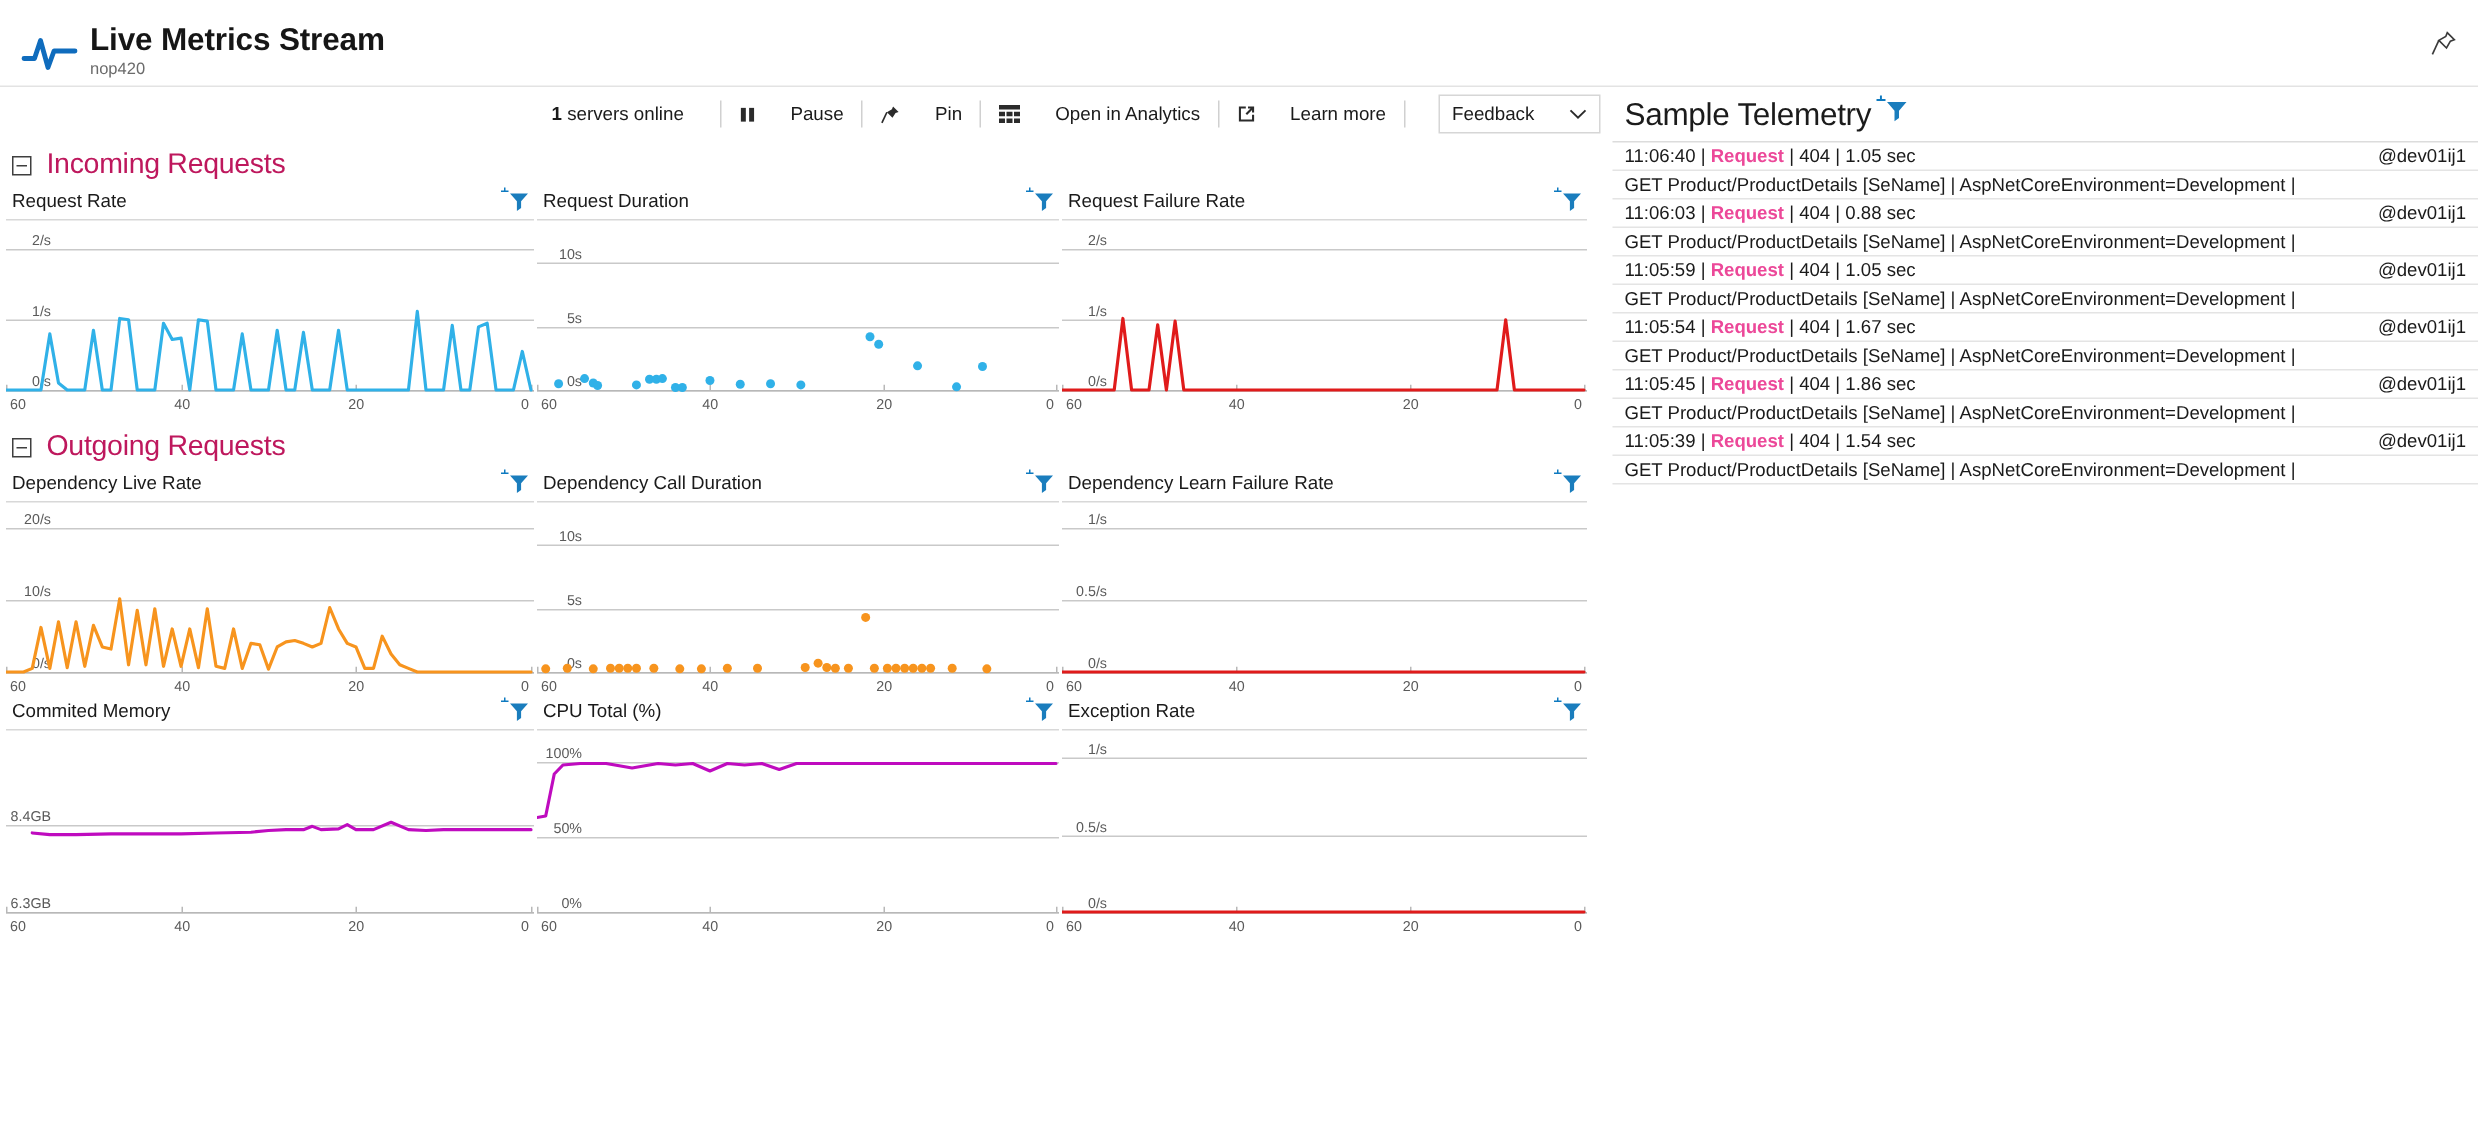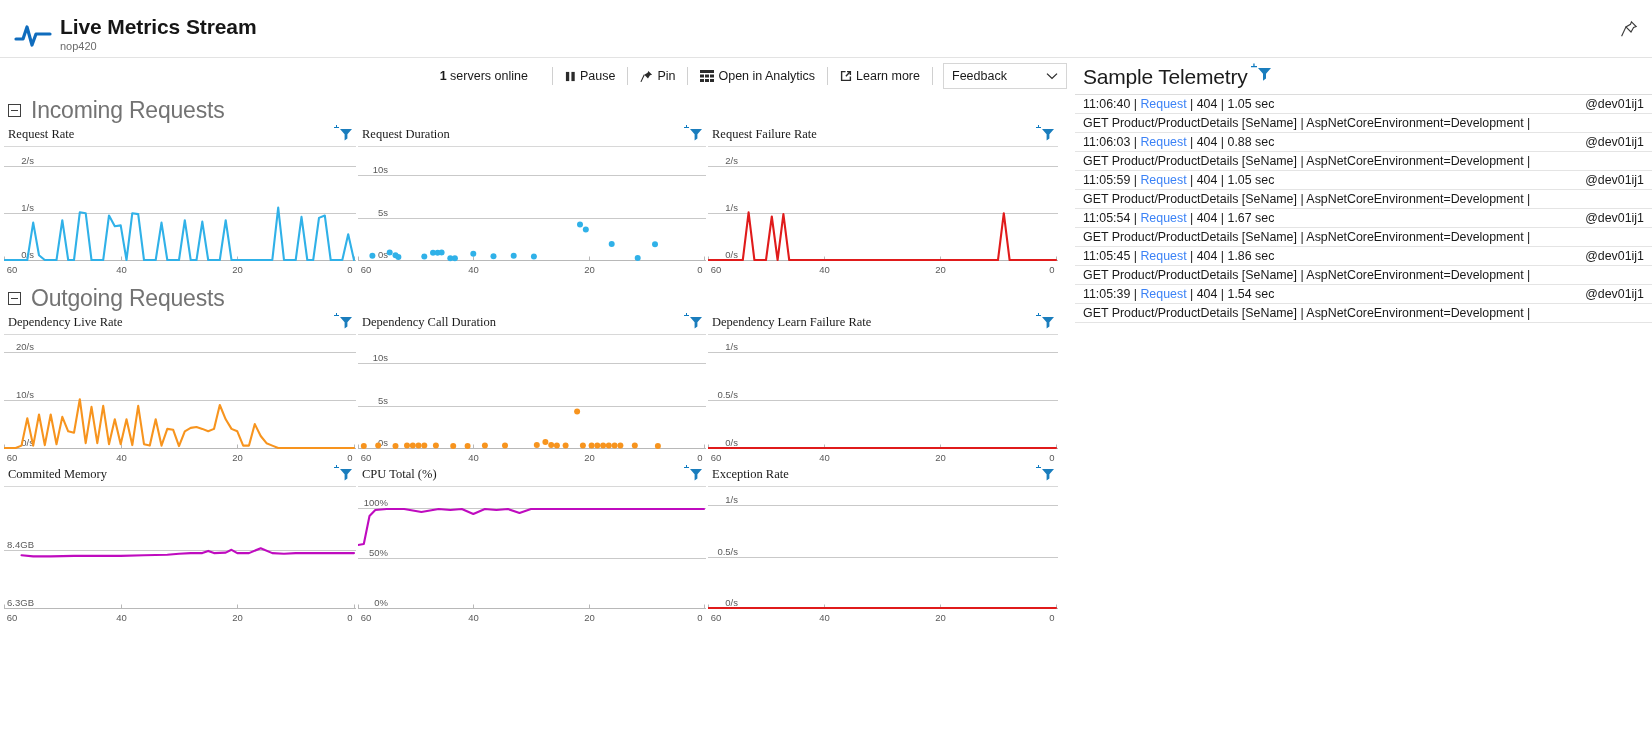--- a/index.html
+++ b/index.html
@@ -42,56 +42,56 @@
   .toolbar {
     height: 36px;
     display: flex; align-items: center; justify-content: flex-end;
     padding-right: 8px;
     font-size: 12.5px;
   }
   .servers-online { margin-right: 14px; white-space: nowrap; }
   .servers-online b { font-weight: bold; }
   .tb-sep { width: 1px; height: 18px; background: #d0d0d0; margin: 0 10px; }
   .tb-btn {
-    display: flex; align-items: center; gap: 4px;
+    display: flex; align-items: center; gap: 23px;
     cursor: pointer; white-space: nowrap; padding: 2px 2px;
   }
   .tb-btn svg { display: block; }
   .feedback {
+    margin-left: 12px;
     border: 1px solid #d6d6d6;
-    height: 26px; width: 124px;
+    height: 26px; width: 108px;
     display: flex; align-items: center; justify-content: space-between;
     padding: 0 8px; cursor: pointer; font-size: 12.5px;
   }
 
   
   .section-head {
     display: flex; align-items: center; gap: 10px;
     padding-left: 8px; height: 32px;
   }
   .collapse-box {
     width: 13px; height: 13px; border: 1px solid #3f3f3f;
     position: relative; cursor: pointer; flex: 0 0 13px;
   }
   .collapse-box::before {
     content: ""; position: absolute; left: 2px; right: 2px; top: 5px;
     height: 1px; background: #3f3f3f;
   }
-  .section-title { font-size: 23px; font-weight: normal; color: #737373; letter-spacing: -0.2px; }
+  .section-title { font-size: 19px; font-weight: normal; color: #be185d; letter-spacing: -0.2px; }
 
   .chart-row { display: flex; padding-left: 4px; }
   .chart-cell { position: relative; width: 354px; flex: 0 0 354px; }
   .chart-cell.mid { width: 350px; flex: 0 0 350px; }
   .chart-cell.right { width: 352px; flex: 0 0 352px; }
 
   .chart-title {
     font-size: 12.5px; color: #1a1a1a;
     padding: 0 0 4px 4px; height: 20px; line-height: 16px;
     white-space: nowrap;
-    font-family: Liberation Serif, serif;
   }
   .filter-icon {
     position: absolute; right: 6px; top: -2px;
     width: 22px; height: 20px; cursor: pointer;
   }
   .chart-area { position: relative; }
   .chart-area svg { display: block; }
 
   
   .tel-head {
@@ -106,21 +106,21 @@
   .tel-row {
     border-bottom: 1px solid #e4e4e4;
     height: 19px; line-height: 19px;
     font-size: 12.4px;
     padding-left: 8px; padding-right: 8px;
     display: flex; justify-content: space-between;
     cursor: pointer; white-space: nowrap; overflow: hidden;
   }
   .tel-row.detail { color: #1a1a1a; }
   .tel-main { overflow: hidden; text-overflow: ellipsis; }
-  .tel-kind { color: #3b82f6; font-weight: normal; }
+  .tel-kind { color: #ec4899; font-weight: bold; }
   .tel-server { color: #1a1a1a; padding-left: 14px; flex: 0 0 auto; }
 
   .splitter-zone {
     position: absolute; left: 0; right: 0; top: 496px;
   }
   .splitter {
     margin: 0 8px 0 8px;
     height: 12px; background: #dfe1e3;
     display: flex; align-items: center; justify-content: center;
     cursor: row-resize;

